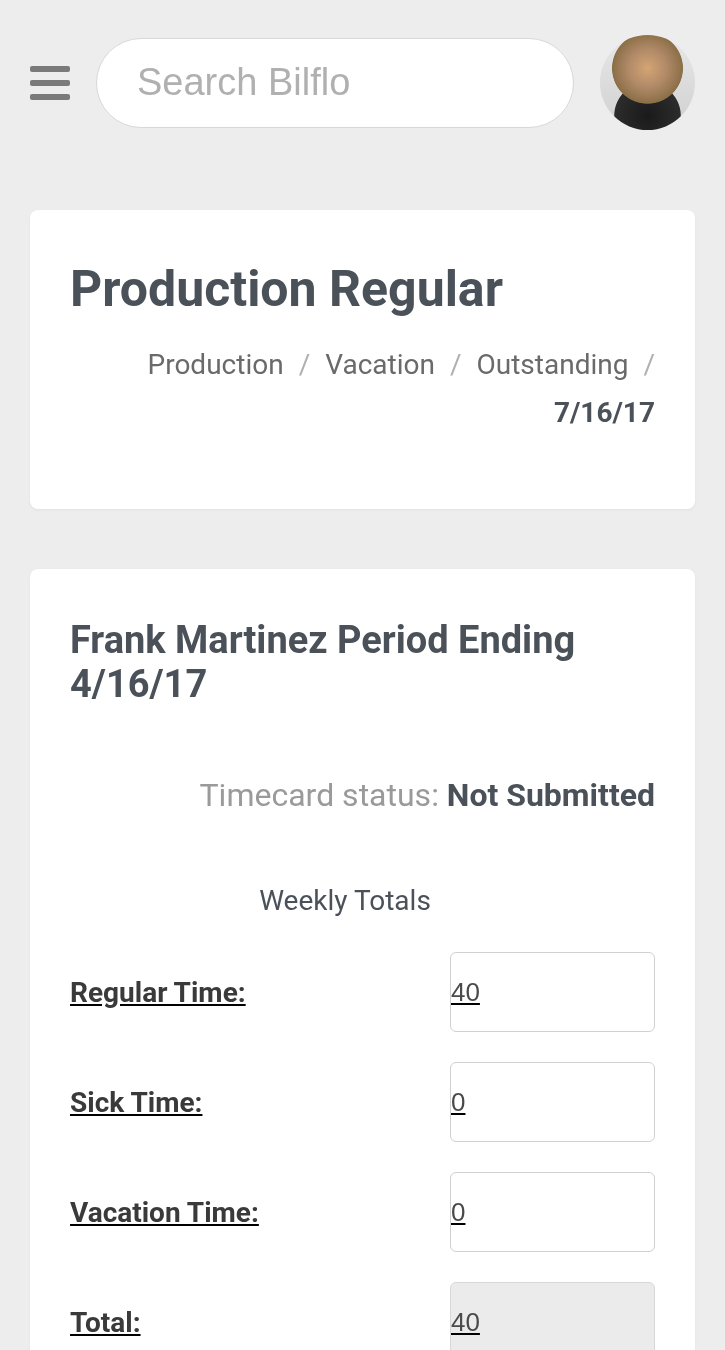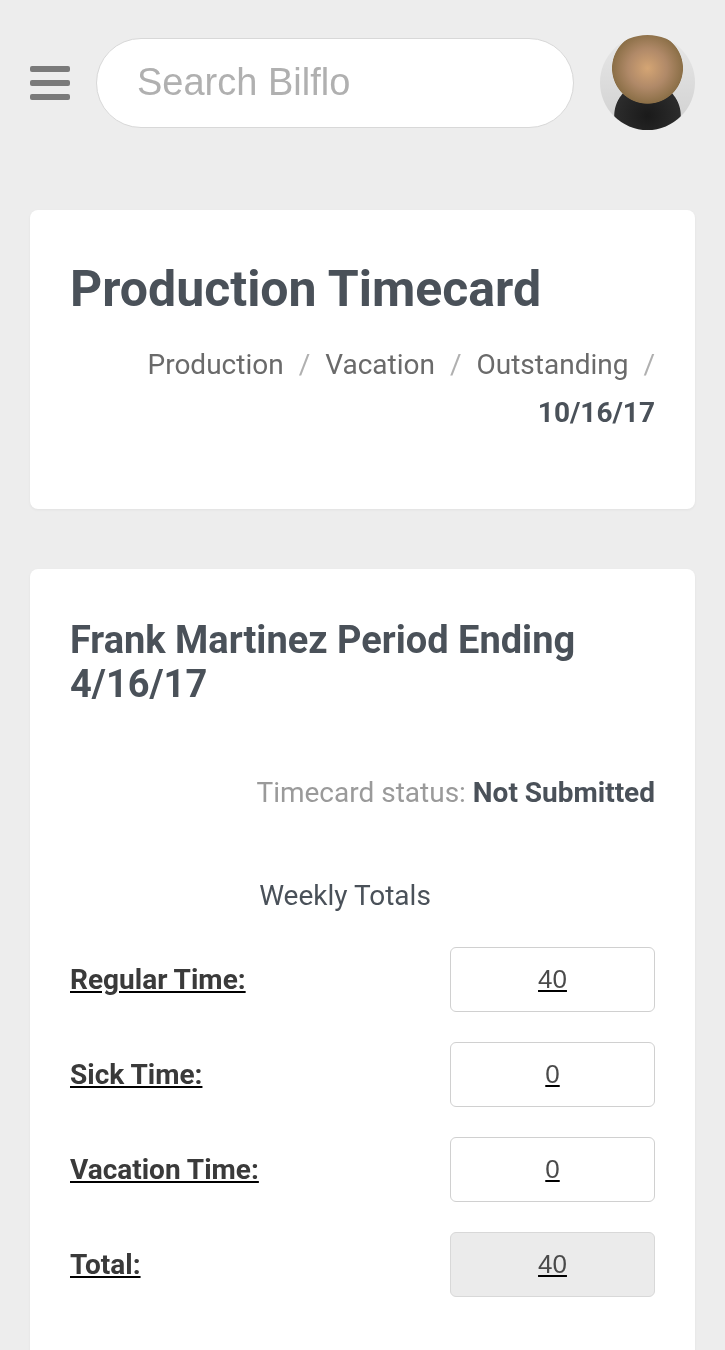--- a/index.html
+++ b/index.html
@@ -109,21 +109,21 @@
     }
     .person-title {
       font-size: 38px;
       font-weight: 700;
       color: #4a5159;
       line-height: 1.15;
       margin-bottom: 70px;
     }
     .status-line {
       text-align: right;
-      font-size: 28px;
+      font-size: 32px;
       color: #9a9a9a;
       margin-bottom: 70px;
     }
     .status-value {
       font-weight: 700;
       color: #4a5159;
     }
     .totals-header {
       text-align: center;
       font-size: 28px;
@@ -138,25 +138,25 @@
       margin-bottom: 30px;
       text-decoration: underline;
     }
     .row-label {
       font-size: 28px;
       font-weight: 700;
       color: #3a3a3a;
     }
     .row-input {
       width: 205px;
-      height: 65px;
+      height: 80px;
       border: 1px solid #d0d0d0;
       border-radius: 6px;
       font-size: 26px;
-      text-align: center;
+      text-align: left;
       color: #4a4a4a;
       background-color: #ffffff;
     }
     .row-input[readonly] {
       background-color: #ebebeb;
       border-color: #d8d8d8;
     }
   </style>
 </head>
 <body>
@@ -169,29 +169,29 @@
   </div>
   <div class="search-container">
     <input type="text" class="search-input" placeholder="Search Bilflo" style="">
   </div>
   <div class="avatar">
     <div class="avatar-inner"></div>
   </div>
 </div>
 
 <div class="card card-first">
-  <h1 class="page-title">Production Timecard</h1>
+  <h1 class="page-title">Production Regular</h1>
   <div class="breadcrumb">
     <span class="breadcrumb-item">Production</span>
     <span class="breadcrumb-sep">/</span>
     <span class="breadcrumb-item">Vacation</span>
     <span class="breadcrumb-sep">/</span>
     <span class="breadcrumb-item">Outstanding</span>
     <span class="breadcrumb-sep">/</span>
-    <span class="breadcrumb-current">10/16/17</span>
+    <span class="breadcrumb-current">7/16/17</span>
   </div>
 </div>
 
 <div class="card card-second">
   <h2 class="person-title">Frank Martinez Period Ending 4/16/17</h2>
   <div class="status-line">
     <span>Timecard status: </span><span class="status-value">Not Submitted</span>
   </div>
   <div class="totals-header">Weekly Totals</div>
 

